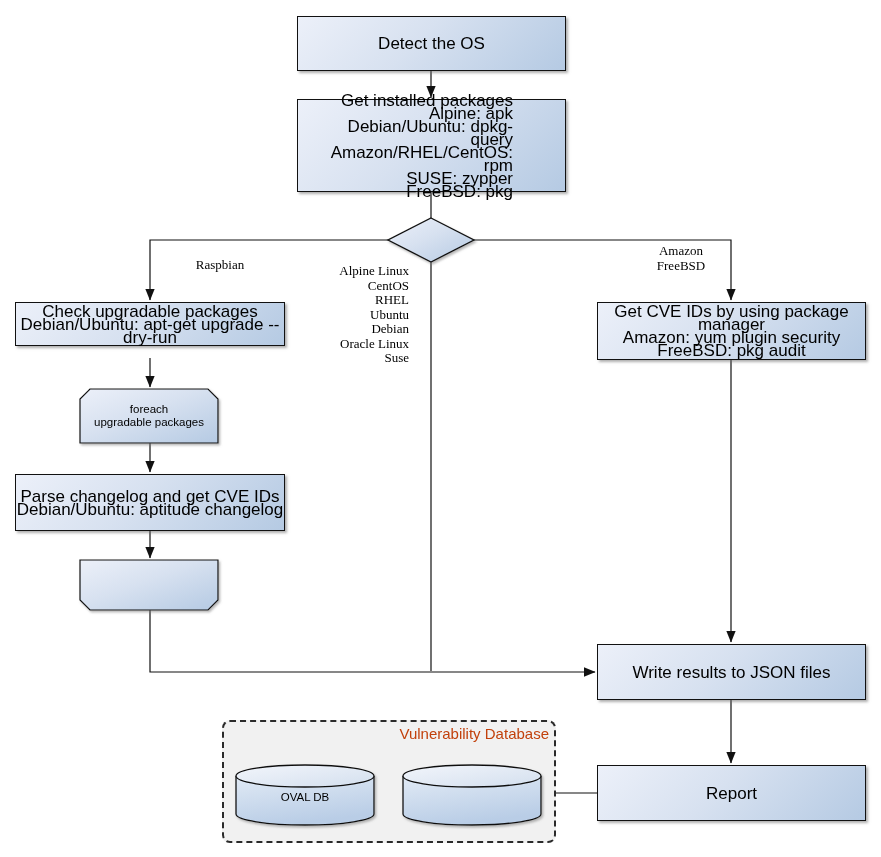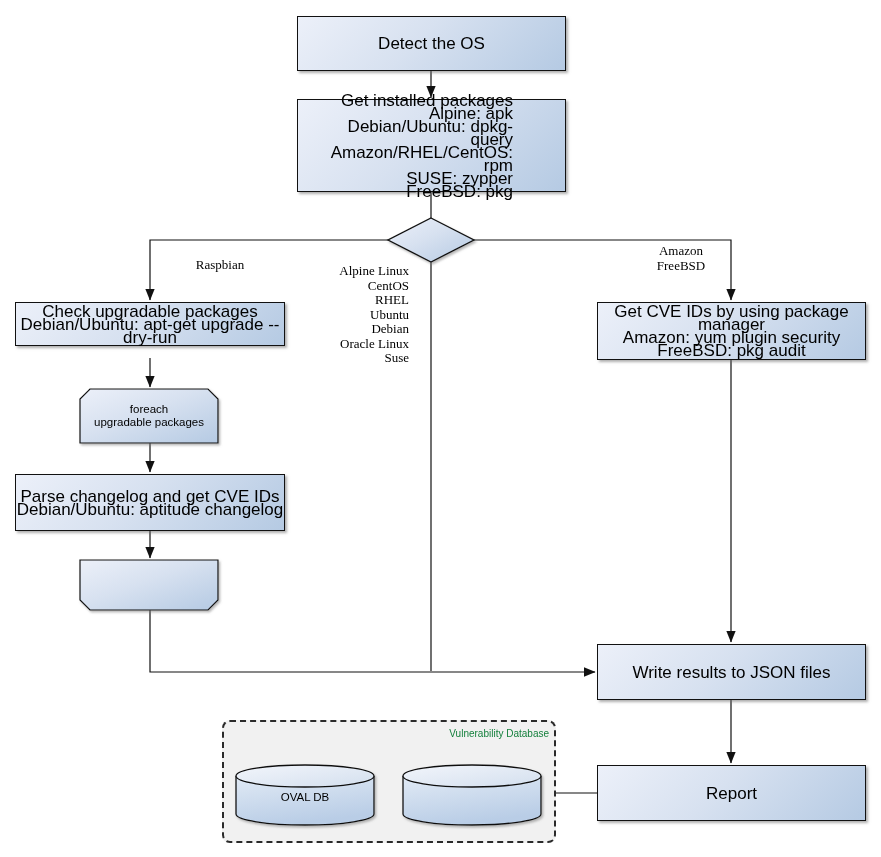--- a/index.html
+++ b/index.html
@@ -30,21 +30,21 @@
   }
   .edge-label.align-right{text-align:right;}
   .edge-label.align-center{text-align:center;}
   #vuln-container{
     position:absolute;z-index:1;box-sizing:border-box;
     left:222px;top:720px;width:334px;height:123px;
     background:#f1f1f1;border:2px dashed #2a2a2a;border-radius:8px;
   }
   #vuln-title{
     position:absolute;right:5px;top:4px;
-    font-size:10px;line-height:16px;color:#15803d;
+    font-size:15px;line-height:16px;color:#c2410c;
   }
 </style>
 </head>
 <body>
 
 <div id="canvas">
 
   <div id="vuln-container">
     <div id="vuln-title">Vulnerability Database</div>
   </div>

